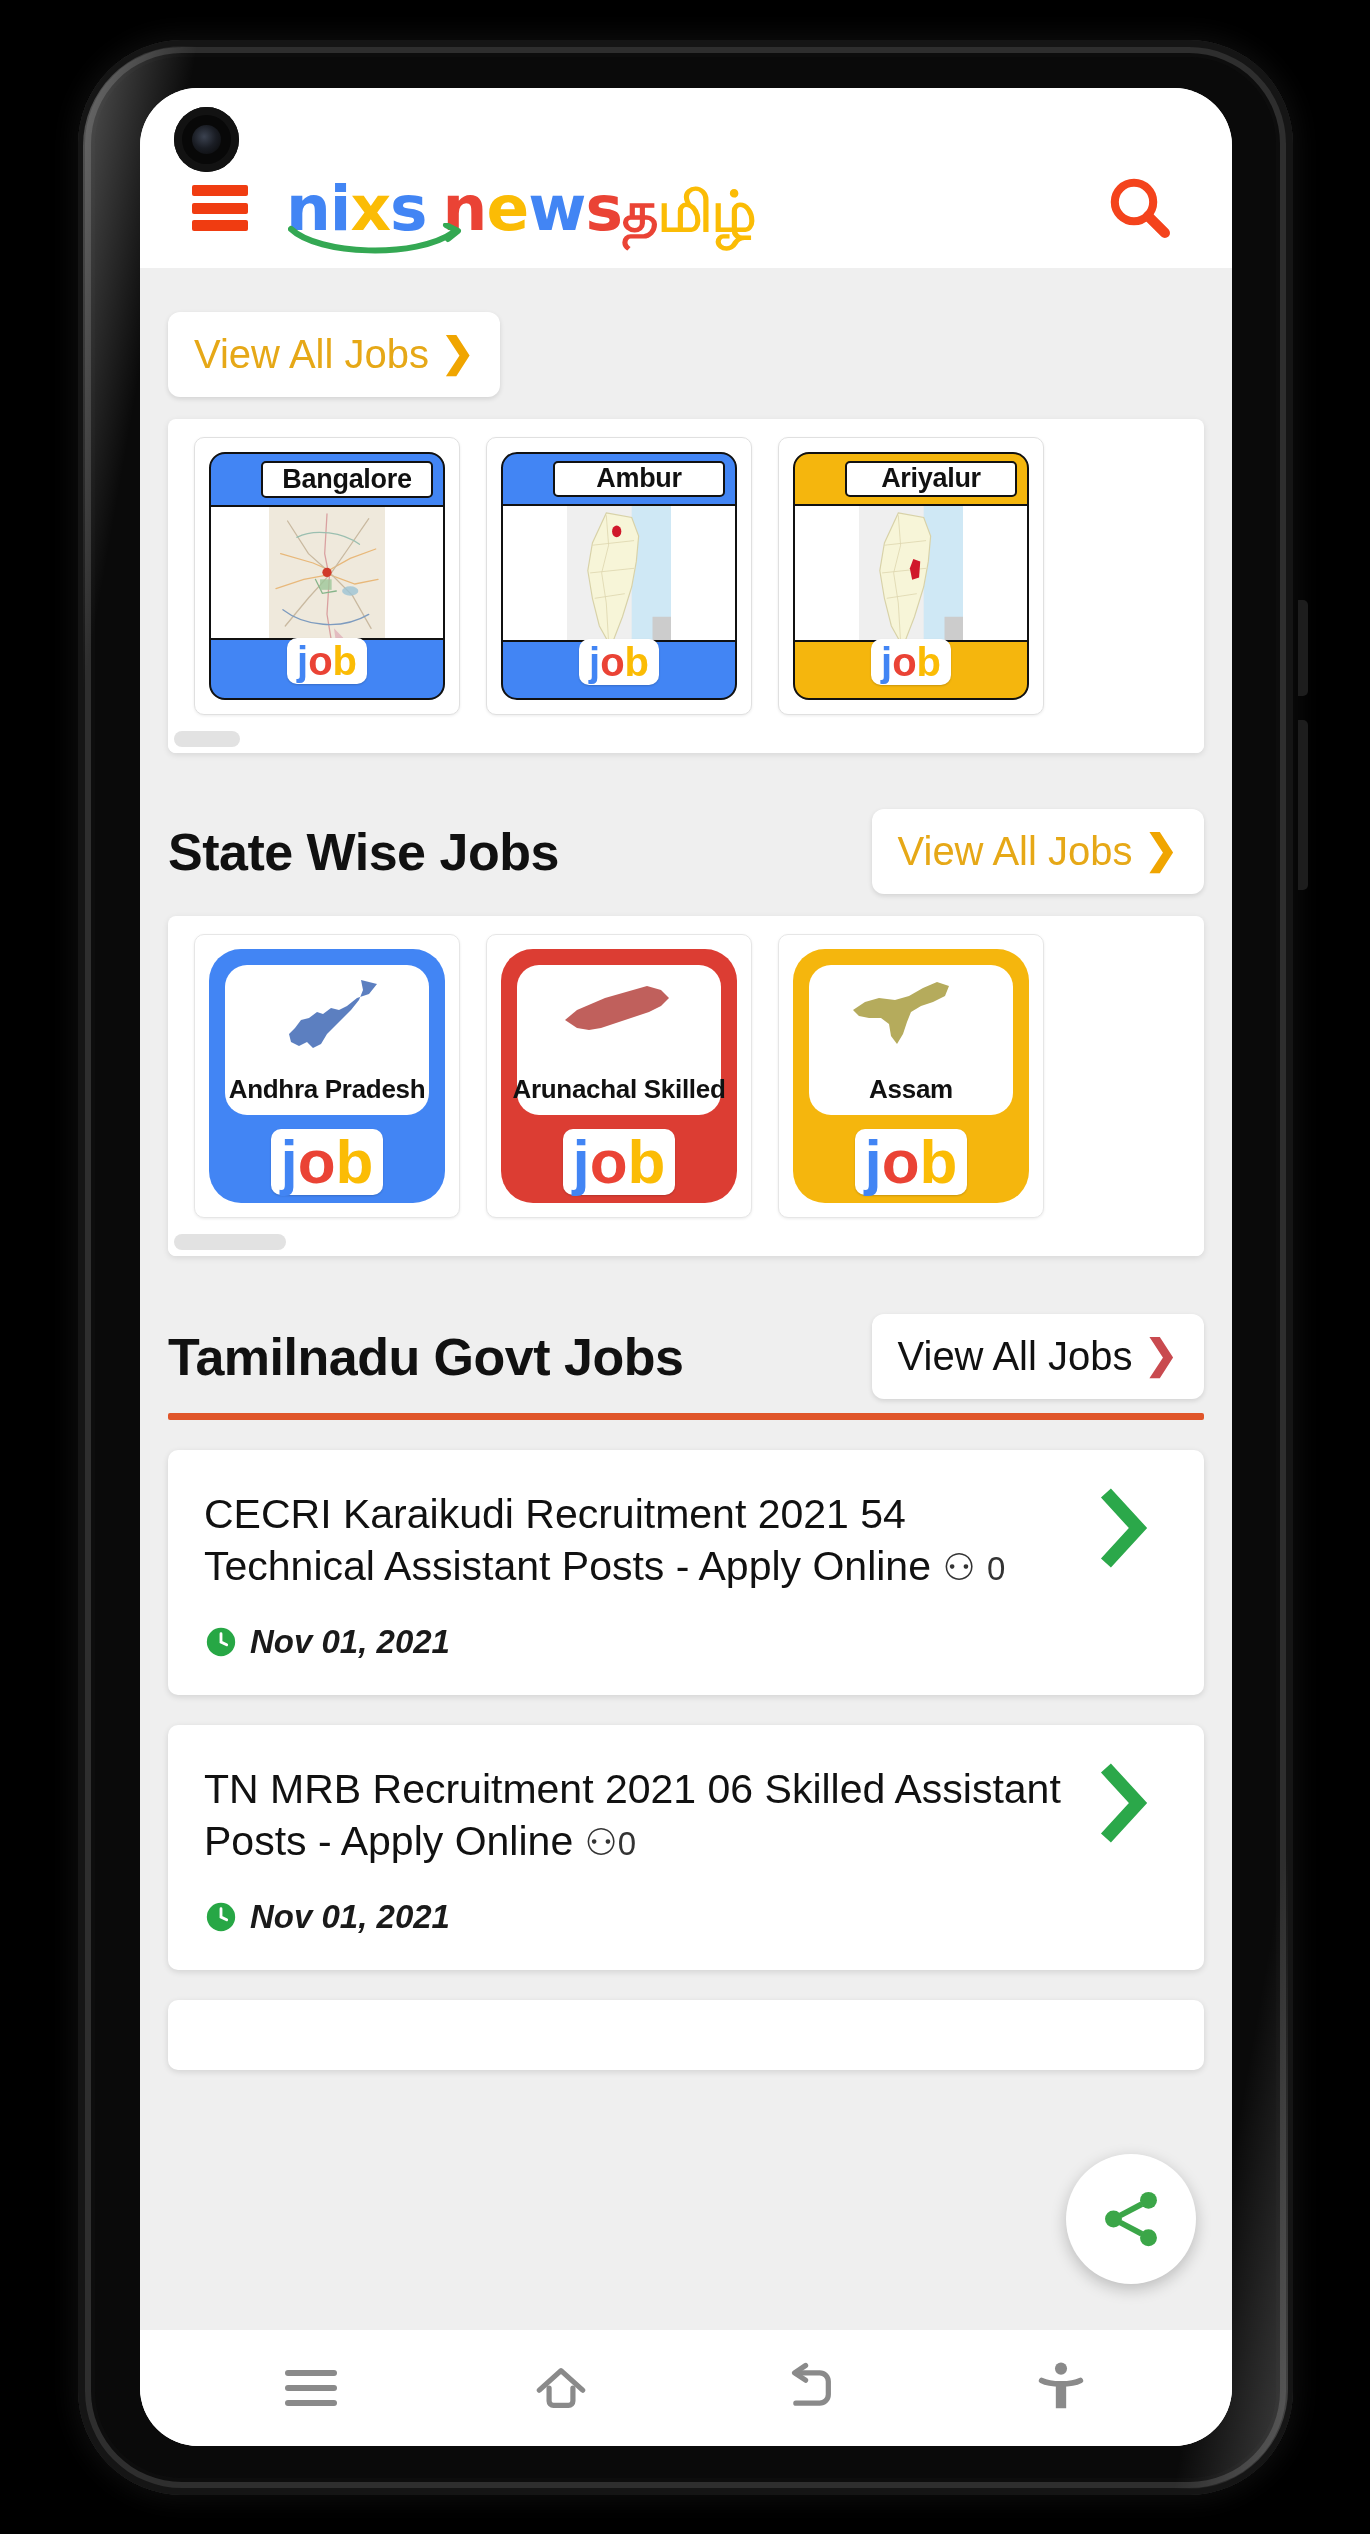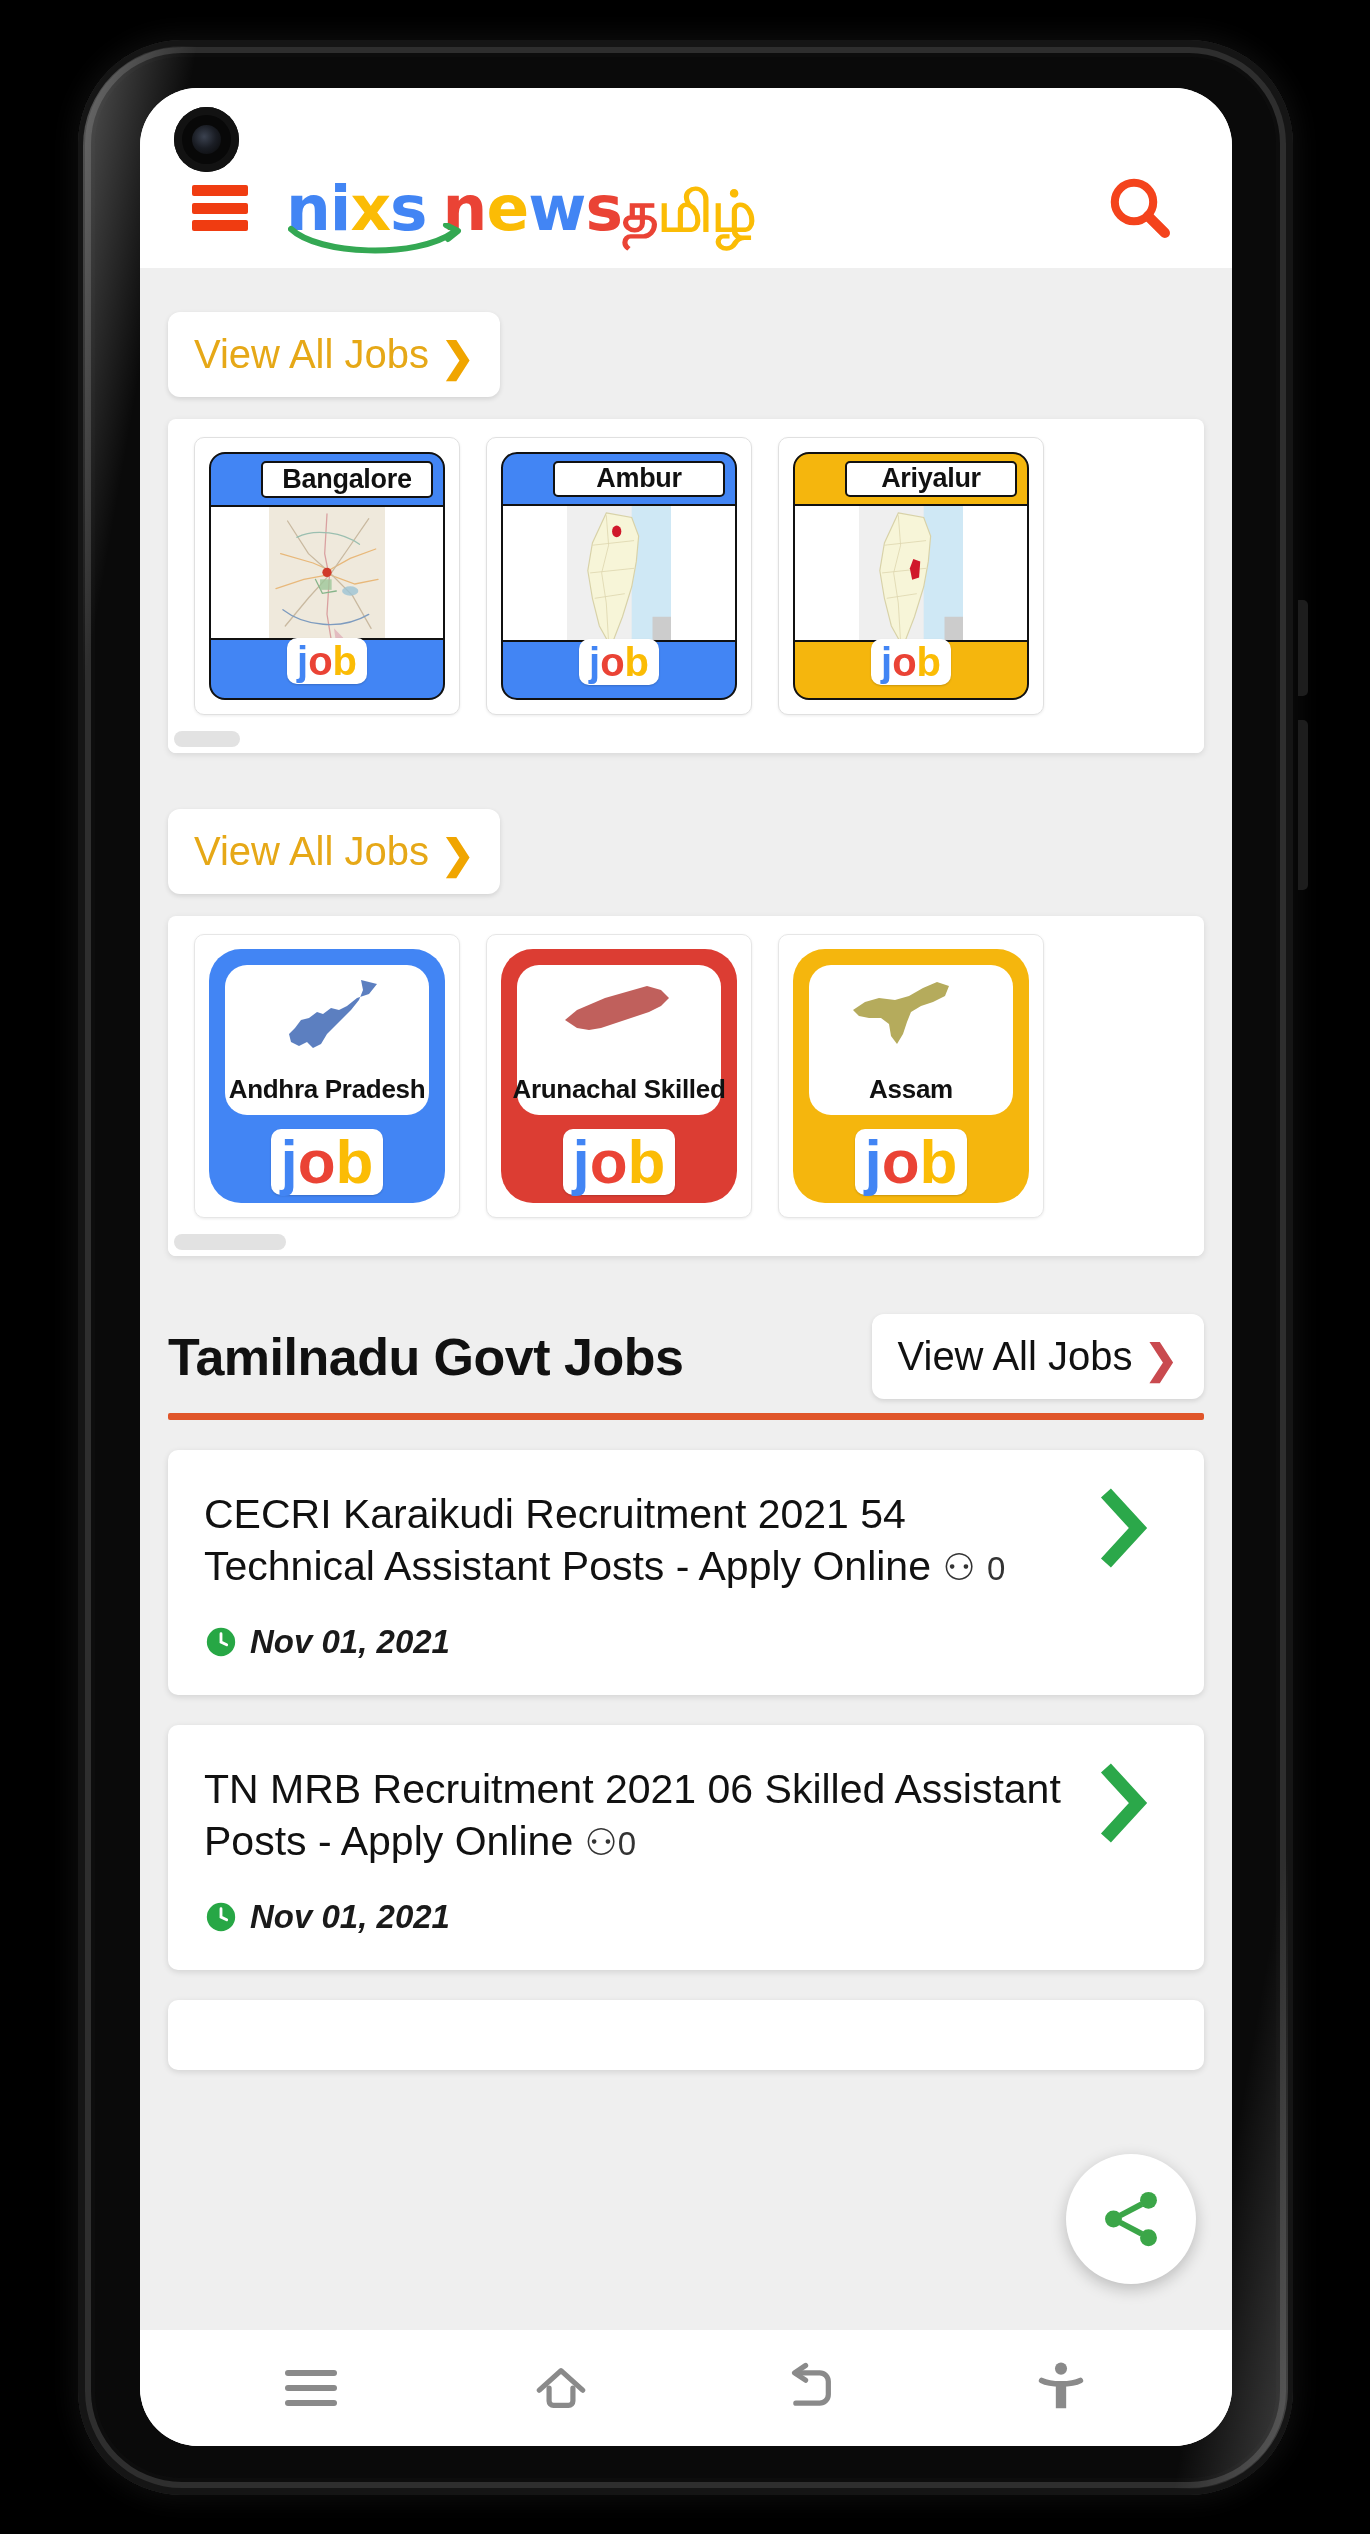--- a/index.html
+++ b/index.html
@@ -101,21 +101,21 @@
     display: flex; align-items: center; justify-content: space-between;
     padding: 44px 28px 22px 28px;
   }
   .section-title { font-size: 52px; font-weight: 700; color: #111;
                    font-family: "Liberation Sans", sans-serif; letter-spacing: -0.5px; }
   .view-all {
     background: #fff; border-radius: 12px;
     padding: 20px 26px;
     font-size: 40px; font-weight: 400;
     box-shadow: 0 2px 5px rgba(0,0,0,.12);
-    display: flex; align-items: flex-end; gap: 12px;
+    display: flex; align-items: flex-start; gap: 12px;
     white-space: nowrap; cursor: pointer;
   }
   .view-all.amber { color: #e6a817; }
   .view-all.dark  { color: #111; }
   .chev { font-size: 40px; font-weight: 700; line-height: 1; }
   .chev.amber { color: #f0a500; }
   .chev.red   { color: #c94a4f; }
 
   
   .carousel-wrap {
@@ -369,20 +369,21 @@
             </div>
           </div>
 
         </div>
         <div class="scroll-track">
           <div class="scroll-thumb" style="width:66px"></div>
         </div>
       </div>
 
       <div class="section-head" style="padding-top:56px">
+        <div class="section-title">State Wise Jobs</div>
         <div class="view-all amber">
           <span>View All Jobs</span>
           <span class="chev amber">❯</span>
         </div>
       </div>
 
       <div class="carousel-wrap">
         <div class="carousel">
 
           <div class="state-card">

